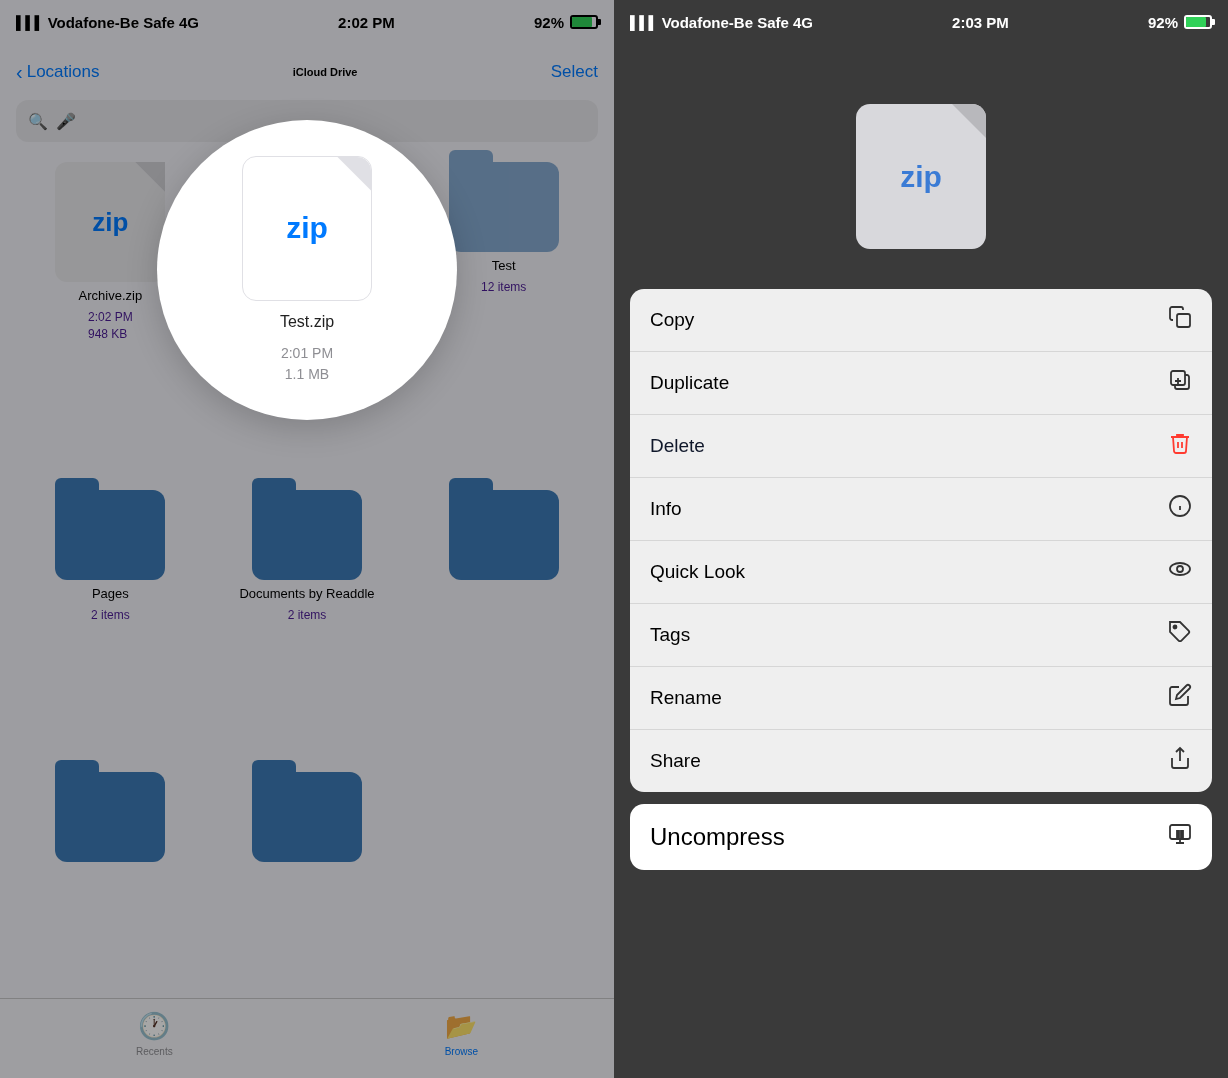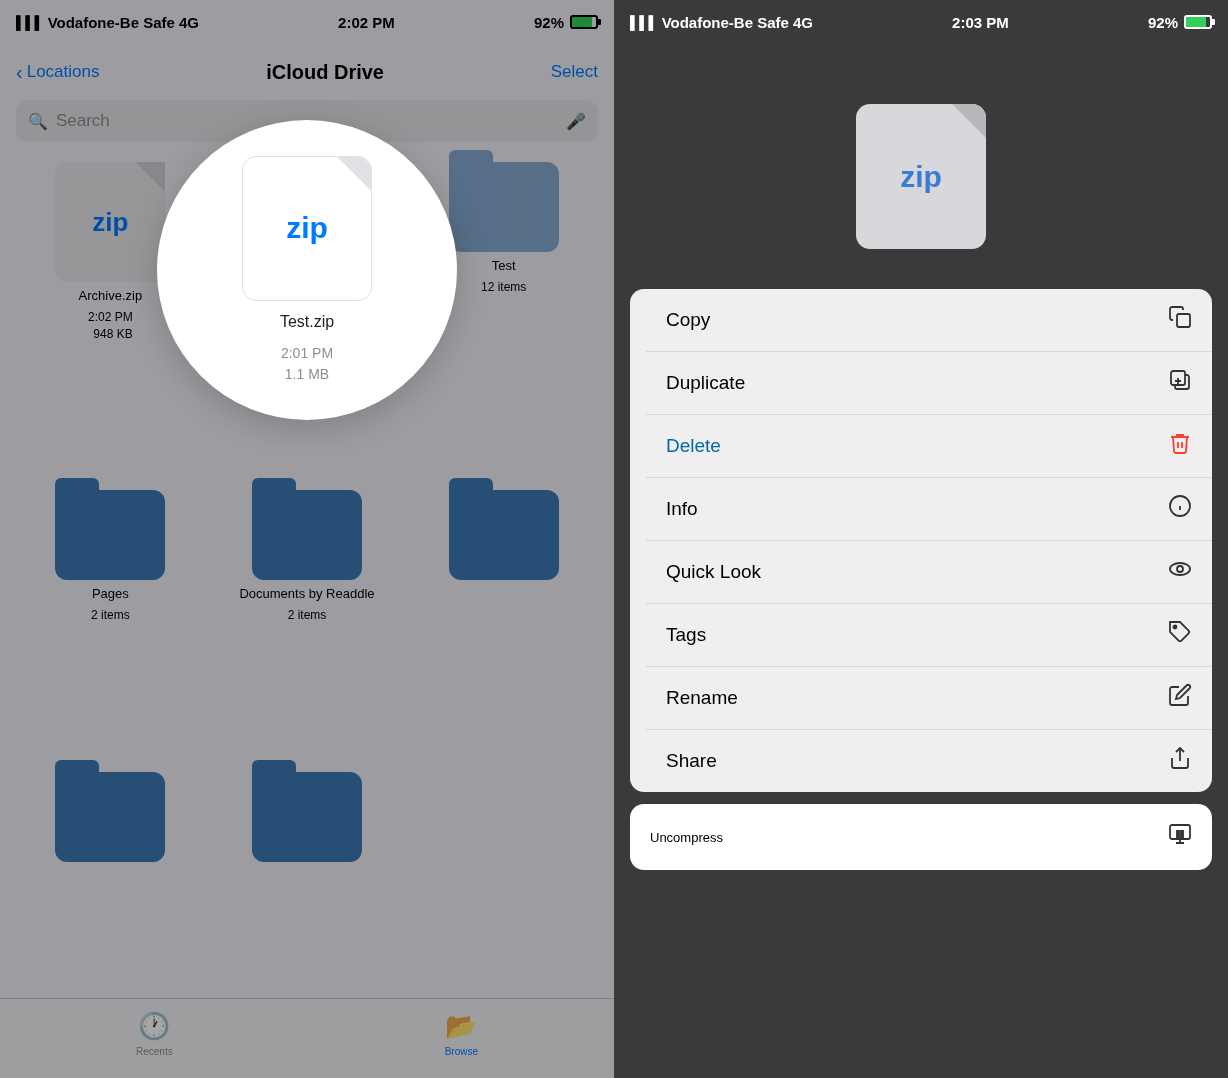--- a/index.html
+++ b/index.html
@@ -85,21 +85,21 @@
     }
     .left-panel .nav-bar { background: #f2f2f7; }
     .back-btn {
       display: flex; align-items: center; gap: 4px;
       color: #007aff; font-size: 17px; font-weight: 400;
     }
     .back-chevron {
       font-size: 20px; font-weight: 300; color: #007aff;
     }
     .nav-title {
-      font-size: 20px; font-weight: 600; color: #000;
+      font-size: 11px; font-weight: 600; color: #000;
     }
     .select-btn {
       color: #007aff; font-size: 17px;
     }
 
     
     .search-bar {
       margin: 0 16px 12px 16px;
       height: 42px;
       background: #e5e5ea;
@@ -159,21 +159,21 @@
       position: absolute;
       top: -12px; left: 0;
       width: 44px; height: 16px;
       background: #3d7ab5;
       border-radius: 6px 6px 0 0;
     }
     .file-name {
       font-size: 13px; color: #000; font-weight: 400; text-align: center;
     }
     .file-meta {
-      font-size: 12px; color: #000000; text-align: right; line-height: 1.4;
+      font-size: 12px; color: #4c1d95; text-align: left; line-height: 1.4;
     }
 
     
     .circle-overlay {
       position: absolute;
       top: 120px;
       left: 50%;
       transform: translateX(-50%);
       width: 300px; height: 300px;
       background: #fff;
@@ -271,49 +271,48 @@
       margin: 0 16px;
       overflow: hidden;
     }
     .menu-item {
       display: flex;
       align-items: center;
       justify-content: space-between;
       padding: 16px 20px;
       background: transparent;
       border-bottom: 1px solid rgba(0,0,0,0.1);
-      margin-left: 16px;
     }
     .menu-item:last-child { border-bottom: none; }
     .menu-item-label {
       font-size: 19px;
       color: #000;
     }
     .menu-item-label.delete-label {
-      color: #0369a1;
+      color: #0f172a;
       text-align: center;
     }
     .menu-item-icon { font-size: 22px; color: #333; }
     .menu-item-icon.delete-icon { color: #ff3b30; }
 
     
     .uncompress-row {
       background: #fff;
       border-radius: 14px;
       margin: 12px 16px 0 16px;
       overflow: hidden;
     }
     .uncompress-item {
       display: flex;
       align-items: center;
       justify-content: space-between;
       padding: 18px 20px;
     }
     .uncompress-label {
-      font-size: 13px;
+      font-size: 24px;
       color: #000;
     }
     .uncompress-icon { font-size: 22px; color: #333; }
 
     
     .left-dim {
       position: absolute;
       inset: 0;
       background: rgba(0,0,0,0.35);
       z-index: 5;
@@ -344,21 +343,20 @@
     <div class="back-btn">
       <span class="back-chevron">‹</span>
       <span>Locations</span>
     </div>
     <span class="nav-title">iCloud Drive</span>
     <span class="select-btn">Select</span>
   </div>
 
   <div class="search-bar">
     <span class="search-icon">🔍</span>
-    <span class="search-text">Search</span>
     <span class="mic-icon">🎤</span>
   </div>
 
   <div class="file-grid">
 
     <div class="file-item">
       <div class="file-icon-zip">
         <span>zip</span>
       </div>
       <span class="file-name">Archive.zip</span>

